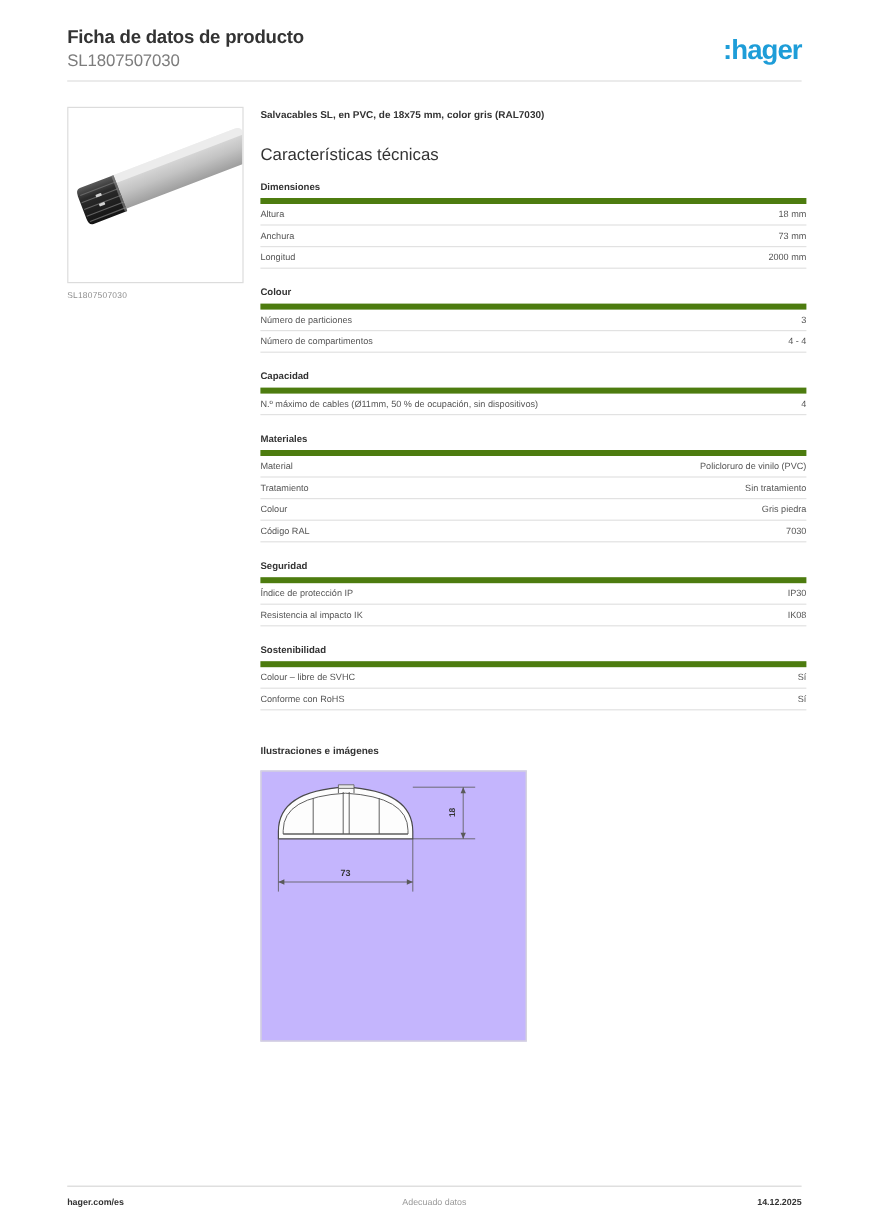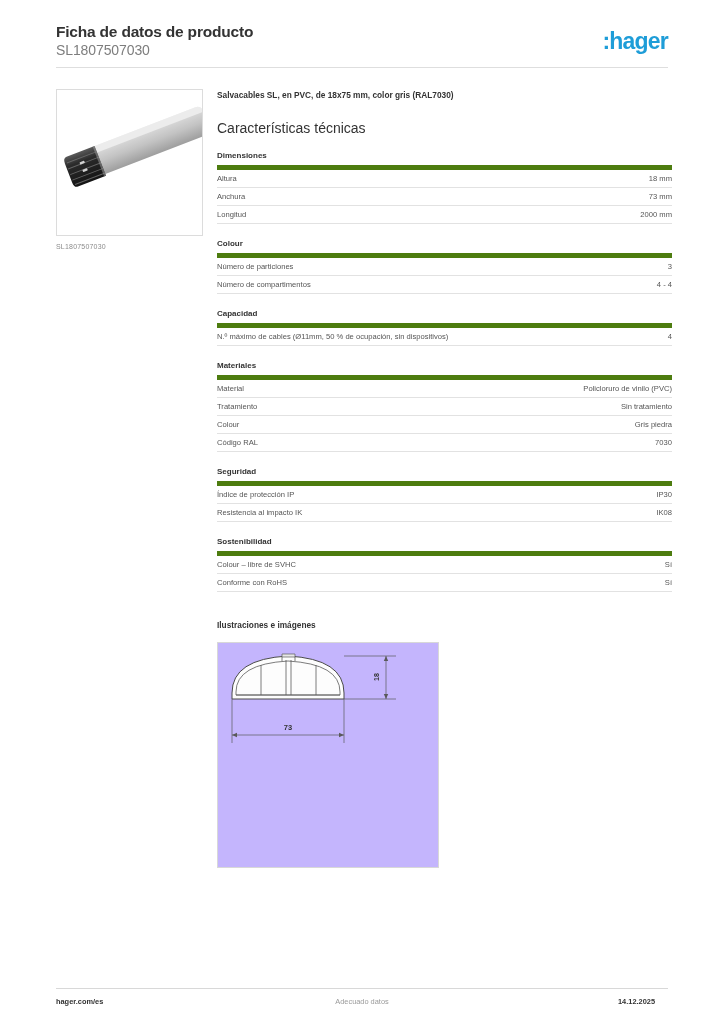--- a/index.html
+++ b/index.html
@@ -198,21 +198,21 @@
     position: absolute;
     left: 0;
     right: 0;
     top: 0;
     text-align: center;
     color: #9a9a9a;
     font-weight: normal;
   }
   .footer-right {
     position: absolute;
-    right: 13px;
+    right: 0;
     top: 0;
     font-weight: bold;
     color: #333333;
   }
 </style>
 </head>
 <body>
 
 <div class="page">
 

